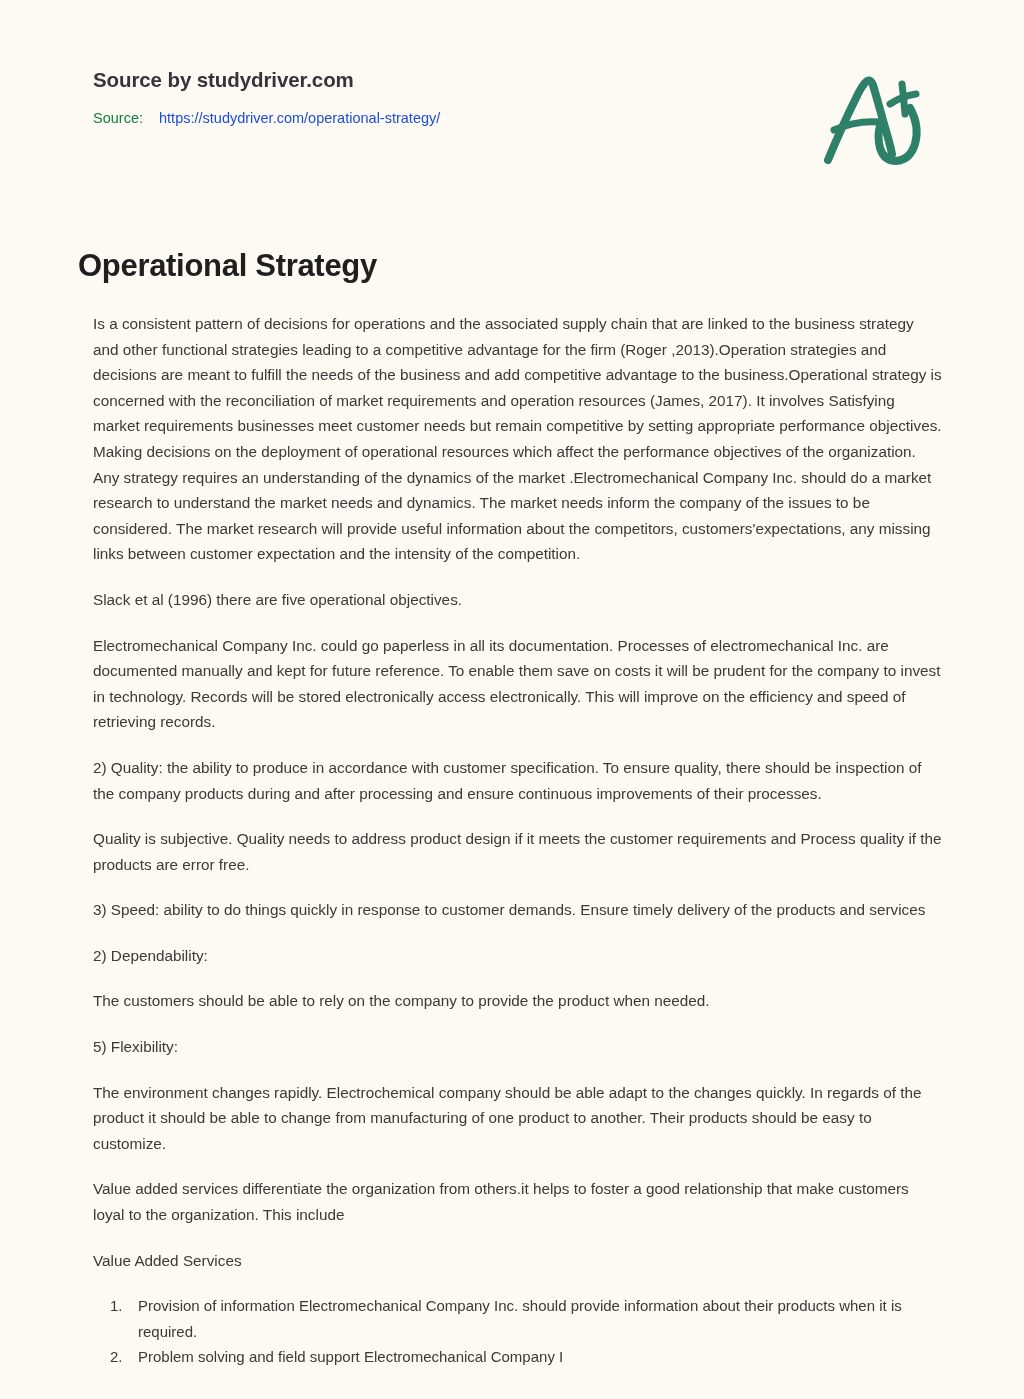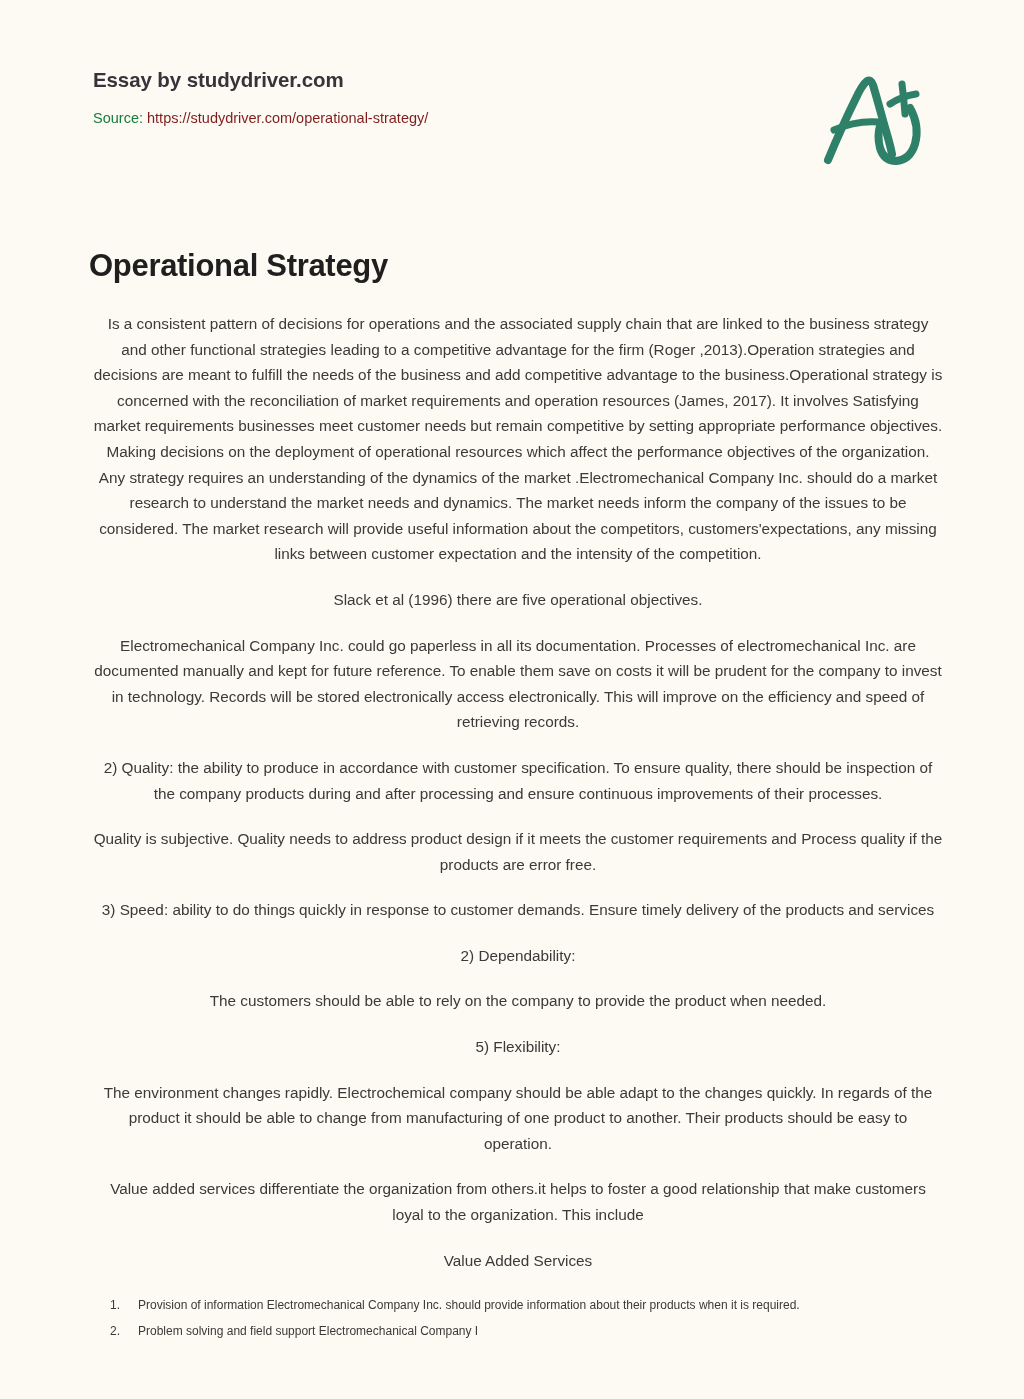--- a/index.html
+++ b/index.html
@@ -41,42 +41,43 @@
     margin-top: 14px;
     font-size: 14.5px;
     line-height: 20px;
     color: #80807b;
     white-space: nowrap;
   }
   .source-label {
     color: #15803d;
   }
   .source-url {
-    color: #7f1d1d;
+    color: #1d4ed8;
     text-decoration: none;
+    margin-left: 12px;
   }
 
   
   .logo {
     position: absolute;
     left: 812px;
     top: 68px;
     width: 126px;
     height: 102px;
   }
   .logo svg {
     display: block;
     width: 126px;
     height: 102px;
   }
 
   
   .doc-title {
     position: absolute;
-    left: 89px;
+    left: 78px;
     top: 245px;
     font-size: 31px;
     font-weight: bold;
     color: #1f1f1f;
     letter-spacing: -0.3px;
     line-height: 42px;
     margin: 0;
   }
 
   
@@ -84,55 +85,55 @@
     position: absolute;
     left: 93px;
     top: 311px;
     width: 850px;
   }
   .article p {
     margin: 0 0 20px 0;
     font-size: 15.3px;
     line-height: 25.6px;
     color: #3a3a38;
-    text-align: center;
+    text-align: left;
   }
   .article p:last-child {
     margin-bottom: 0;
   }
   .article ol {
     margin: 0;
     padding-left: 0;
     list-style: none;
     counter-reset: vitem;
   }
   .article ol li {
     counter-increment: vitem;
     position: relative;
     padding-left: 45px;
-    font-size: 12px;
+    font-size: 15px;
     line-height: 25.6px;
     color: #3a3a38;
     margin-bottom: 0px;
   }
   .article ol li::before {
     content: counter(vitem) ".";
     position: absolute;
     left: 17px;
     top: 0;
     color: #3a3a38;
   }
 </style>
 </head>
 <body>
 
 <div class="page">
 
   <div class="masthead">
-    <div class="brand-line">Essay by studydriver.com</div>
+    <div class="brand-line">Source by studydriver.com</div>
     <div class="source-line">
       <span class="source-label">Source:</span>
       <a class="source-url" href="#">https://studydriver.com/operational-strategy/</a>
     </div>
   </div>
 
   <div class="logo">
     <svg viewBox="0 0 126 102" xmlns="http://www.w3.org/2000/svg" aria-hidden="true">
       <g fill="none" stroke="#2e8168" stroke-linecap="round" stroke-linejoin="round">
         <path d="M16 92 Q31 56 44 30 Q50 17 55 13 Q59 11 61 17 Q66 34 72 56 Q78 76 80 86" stroke-width="8"></path>
@@ -149,21 +150,21 @@
   <div class="article">
     <p>Is a consistent pattern of decisions for operations and the associated supply chain that are linked to the business strategy and other functional strategies leading to a competitive advantage for the firm (Roger ,2013).Operation strategies and decisions are meant to fulfill the needs of the business and add competitive advantage to the business.Operational strategy is concerned with the reconciliation of market requirements and operation resources (James, 2017). It involves Satisfying market requirements businesses meet customer needs but remain competitive by setting appropriate performance objectives. Making decisions on the deployment of operational resources which affect the performance objectives of the organization. Any strategy requires an understanding of the dynamics of the market .Electromechanical Company Inc. should do a market research to understand the market needs and dynamics. The market needs inform the company of the issues to be considered. The market research will provide useful information about the competitors, customers'expectations, any missing links between customer expectation and the intensity of the competition.</p>
     <p>Slack et al (1996) there are five operational objectives.</p>
     <p>Electromechanical Company Inc. could go paperless in all its documentation. Processes of electromechanical Inc. are documented manually and kept for future reference. To enable them save on costs it will be prudent for the company to invest in technology. Records will be stored electronically access electronically. This will improve on the efficiency and speed of retrieving records.</p>
     <p>2) Quality: the ability to produce in accordance with customer specification. To ensure quality, there should be inspection of the company products during and after processing and ensure continuous improvements of their processes.</p>
     <p>Quality is subjective. Quality needs to address product design if it meets the customer requirements and Process quality if the products are error free.</p>
     <p>3) Speed: ability to do things quickly in response to customer demands. Ensure timely delivery of the products and services</p>
     <p>2) Dependability:</p>
     <p>The customers should be able to rely on the company to provide the product when needed.</p>
     <p>5) Flexibility:</p>
-    <p>The environment changes rapidly. Electrochemical company should be able adapt to the changes quickly. In regards of the product it should be able to change from manufacturing of one product to another. Their products should be easy to operation.</p>
+    <p>The environment changes rapidly. Electrochemical company should be able adapt to the changes quickly. In regards of the product it should be able to change from manufacturing of one product to another. Their products should be easy to customize.</p>
     <p>Value added services differentiate the organization from others.it helps to foster a good relationship that make customers loyal to the organization. This include</p>
     <p>Value Added Services</p>
     <ol>
       <li>Provision of information Electromechanical Company Inc. should provide information about their products when it is required.</li>
       <li>Problem solving and field support Electromechanical Company I</li>
     </ol>
   </div>
 
 </div>
 

